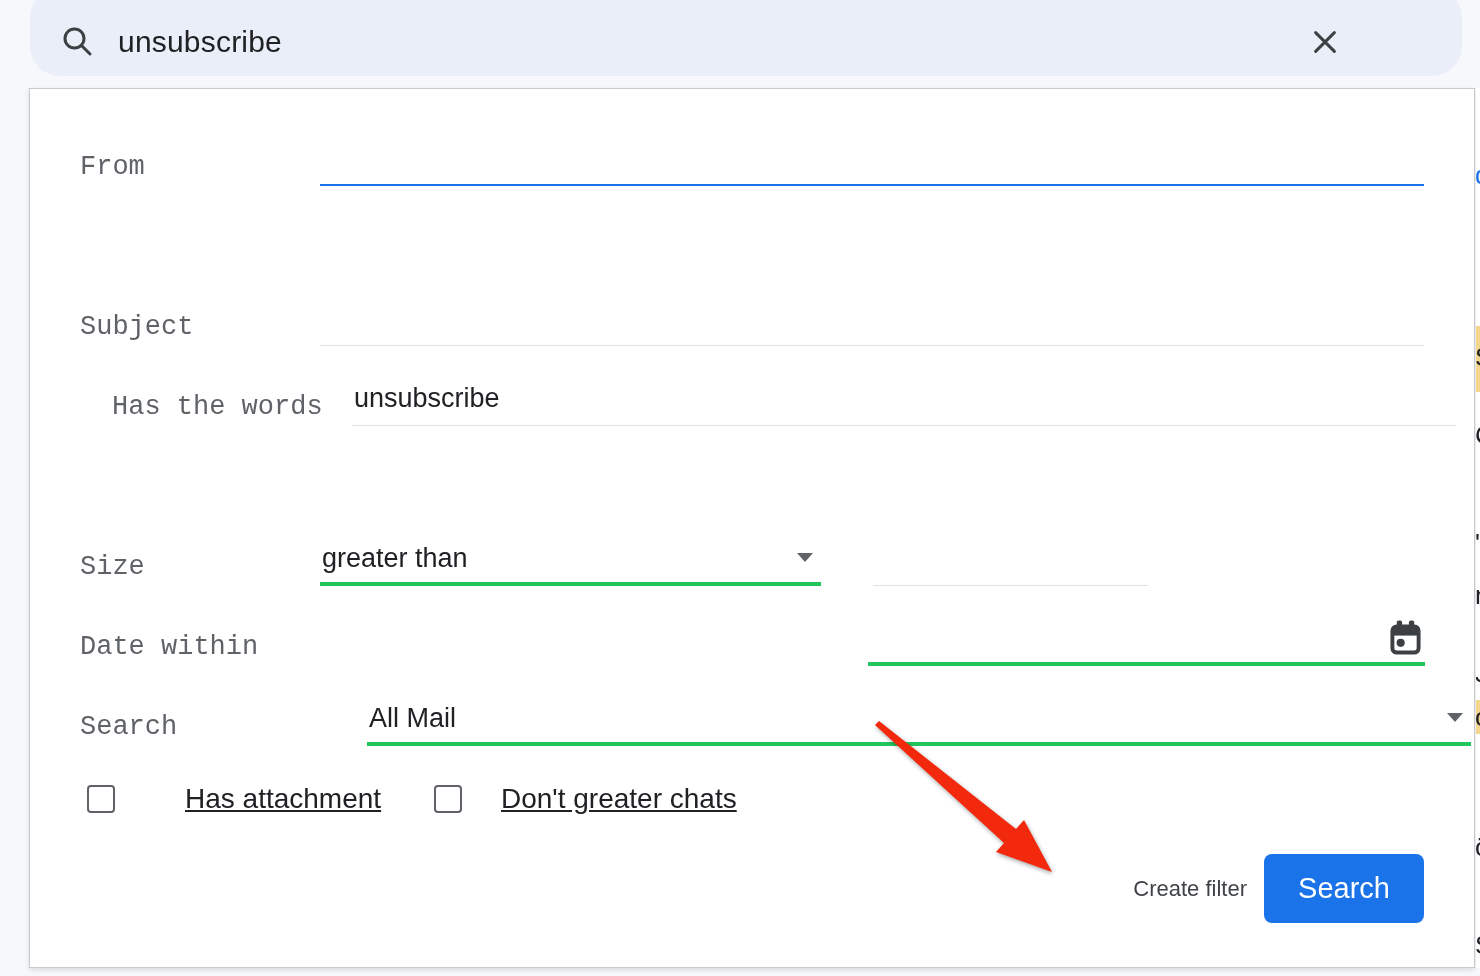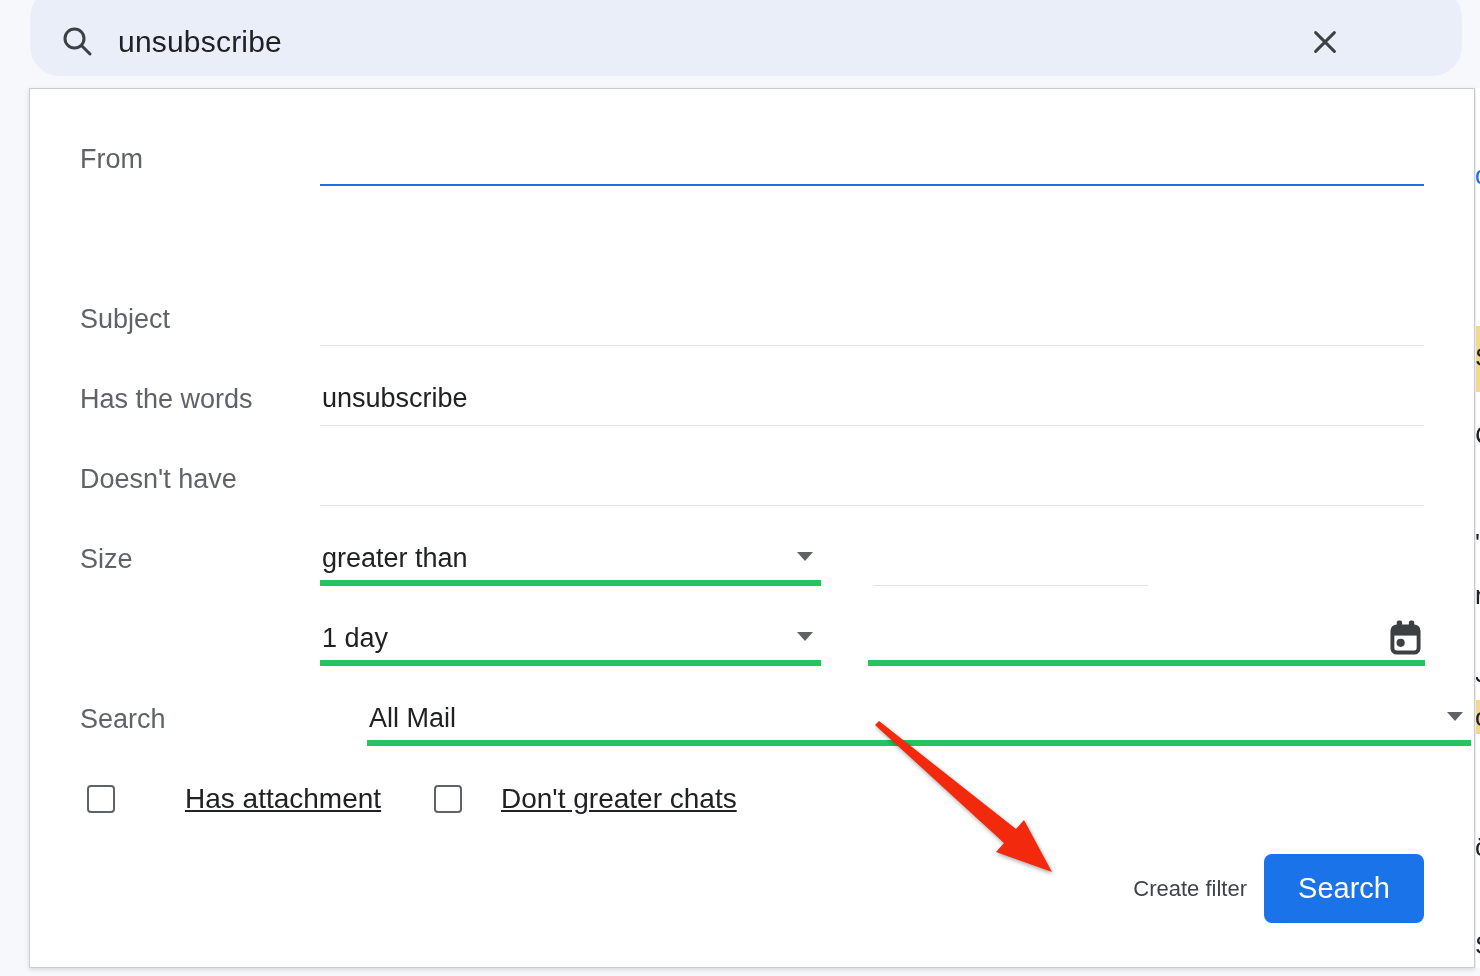--- a/index.html
+++ b/index.html
@@ -29,45 +29,45 @@
     position:absolute; left:29px; top:88px;
     width:1446px; height:880px;
     background:#ffffff;
     border:1px solid #c8cacd;
     box-shadow:0 2px 5px rgba(0,0,0,.12);
   }
   .row { position:absolute; left:50px; width:1344px; height:56px; }
   .row-from     { top:42px; }
   .row-to       { top:122px; }
   .row-subject  { top:202px; }
-  .row-haswords { top:282px; }
+  .row-haswords { top:282px;margin-left:32px; }
   .row-doesnt   { top:362px; }
   .row-size     { top:442px; }
   .row-date     { top:522px; }
   .row-scope    { top:602px; }
   .row-checks   { top:682px; }
   .row-actions  { top:765px; height:70px; }
 
   .lbl {
-    position:absolute; left:0; top:0; height:56px; line-height:56px;
-    font-size:27px; color:#5f6368;
+    position:absolute; left:0; top:8px; height:56px; line-height:56px;
+    font-size:27px; color:#5f6368;font-family:Liberation Mono, monospace;
   }
   .inp {
     position:absolute; top:0; height:55px;
     background:transparent; border:none; outline:none;
     border-bottom:1px solid #e0e2e6;
     font-family:"Liberation Sans", sans-serif;
     font-size:27px; color:#202124; padding:0 2px;
   }
   .f-full  { left:240px; width:1104px; }
   .inp.focused { border-bottom:2px solid #1a73e8; }
 
   .field {
     position:absolute; top:0; height:55px; line-height:54px;
-    border-bottom:6px solid #22c55e;
+    border-bottom:4px solid #22c55e;
     font-size:27px; color:#202124; cursor:pointer;
   }
   .f-op   { left:240px;  width:501px; }
   .f-amt  { left:793px;  width:275px; }
   .f-unit { left:1106px; width:239px; padding-left:10px; }
   .f-date { left:788px;  width:557px; }
   .f-scope{ left:240px;  width:1104px;margin-left:47px; }
   .field .val { padding-left:2px; }
 
   .dd-arrow {
@@ -160,39 +160,32 @@
   <div class="row row-subject">
     <span class="lbl">Subject</span>
     <input class="inp f-full" value="" style="">
   </div>
 
   <div class="row row-haswords">
     <span class="lbl">Has the words</span>
     <input class="inp f-full" value="unsubscribe" style="">
   </div>
 
-  <div class="row row-doesnt">
-    <span class="lbl">Doesn't have</span>
-    <input class="inp f-full" value="" style="">
-  </div>
 
   <div class="row row-size">
     <span class="lbl">Size</span>
     <div class="field f-op">
       <span class="val">greater than</span>
       <span class="dd-arrow"></span>
     </div>
     <input class="inp f-amt" value="" style="">
   </div>
 
   <div class="row row-date">
-    <div class="field f-op">
-      <span class="val">1 day</span>
-      <span class="dd-arrow"></span>
-    </div>
+    <span class="lbl">Date within</span>
     <div class="field f-date">
       <input class="inp-bare" value="" style="">
       <span class="cal">
         <svg width="33" height="36" viewBox="0 0 34 37">
           <rect x="8" y="0.5" width="5.5" height="9" rx="2" fill="#3c4043"></rect>
           <rect x="20.5" y="0.5" width="5.5" height="9" rx="2" fill="#3c4043"></rect>
           <rect x="3.5" y="6.5" width="27" height="27" rx="4.5" fill="none" stroke="#3c4043" stroke-width="4"></rect>
           <rect x="4.5" y="7.5" width="25" height="8.5" fill="#3c4043"></rect>
           <circle cx="12" cy="23.5" r="4.2" fill="#3c4043"></circle>
         </svg>

